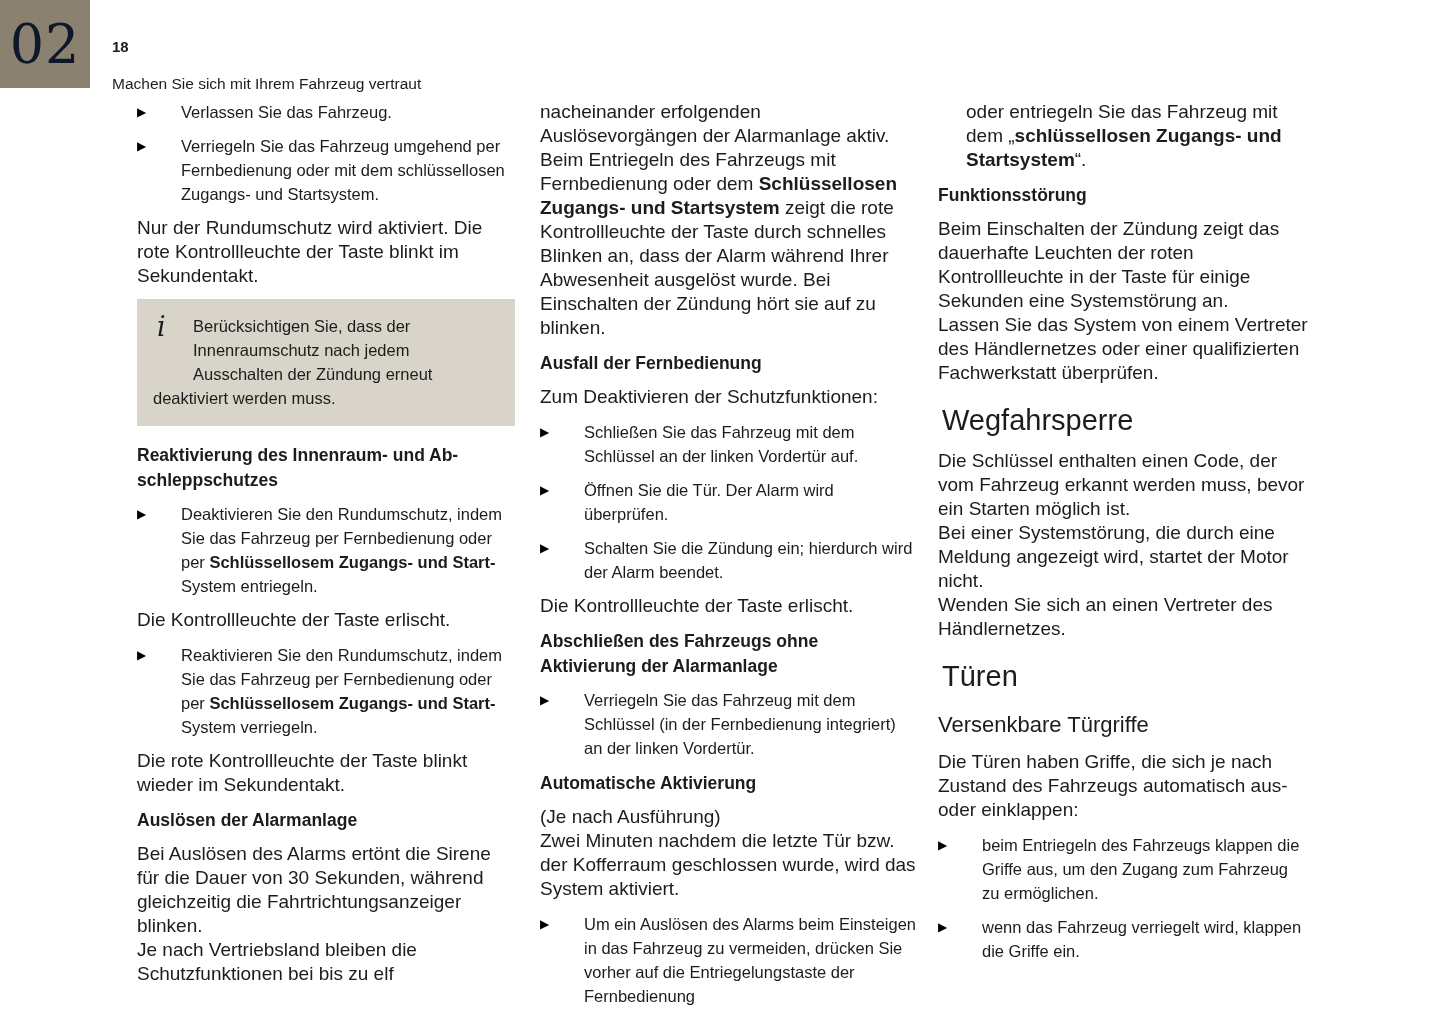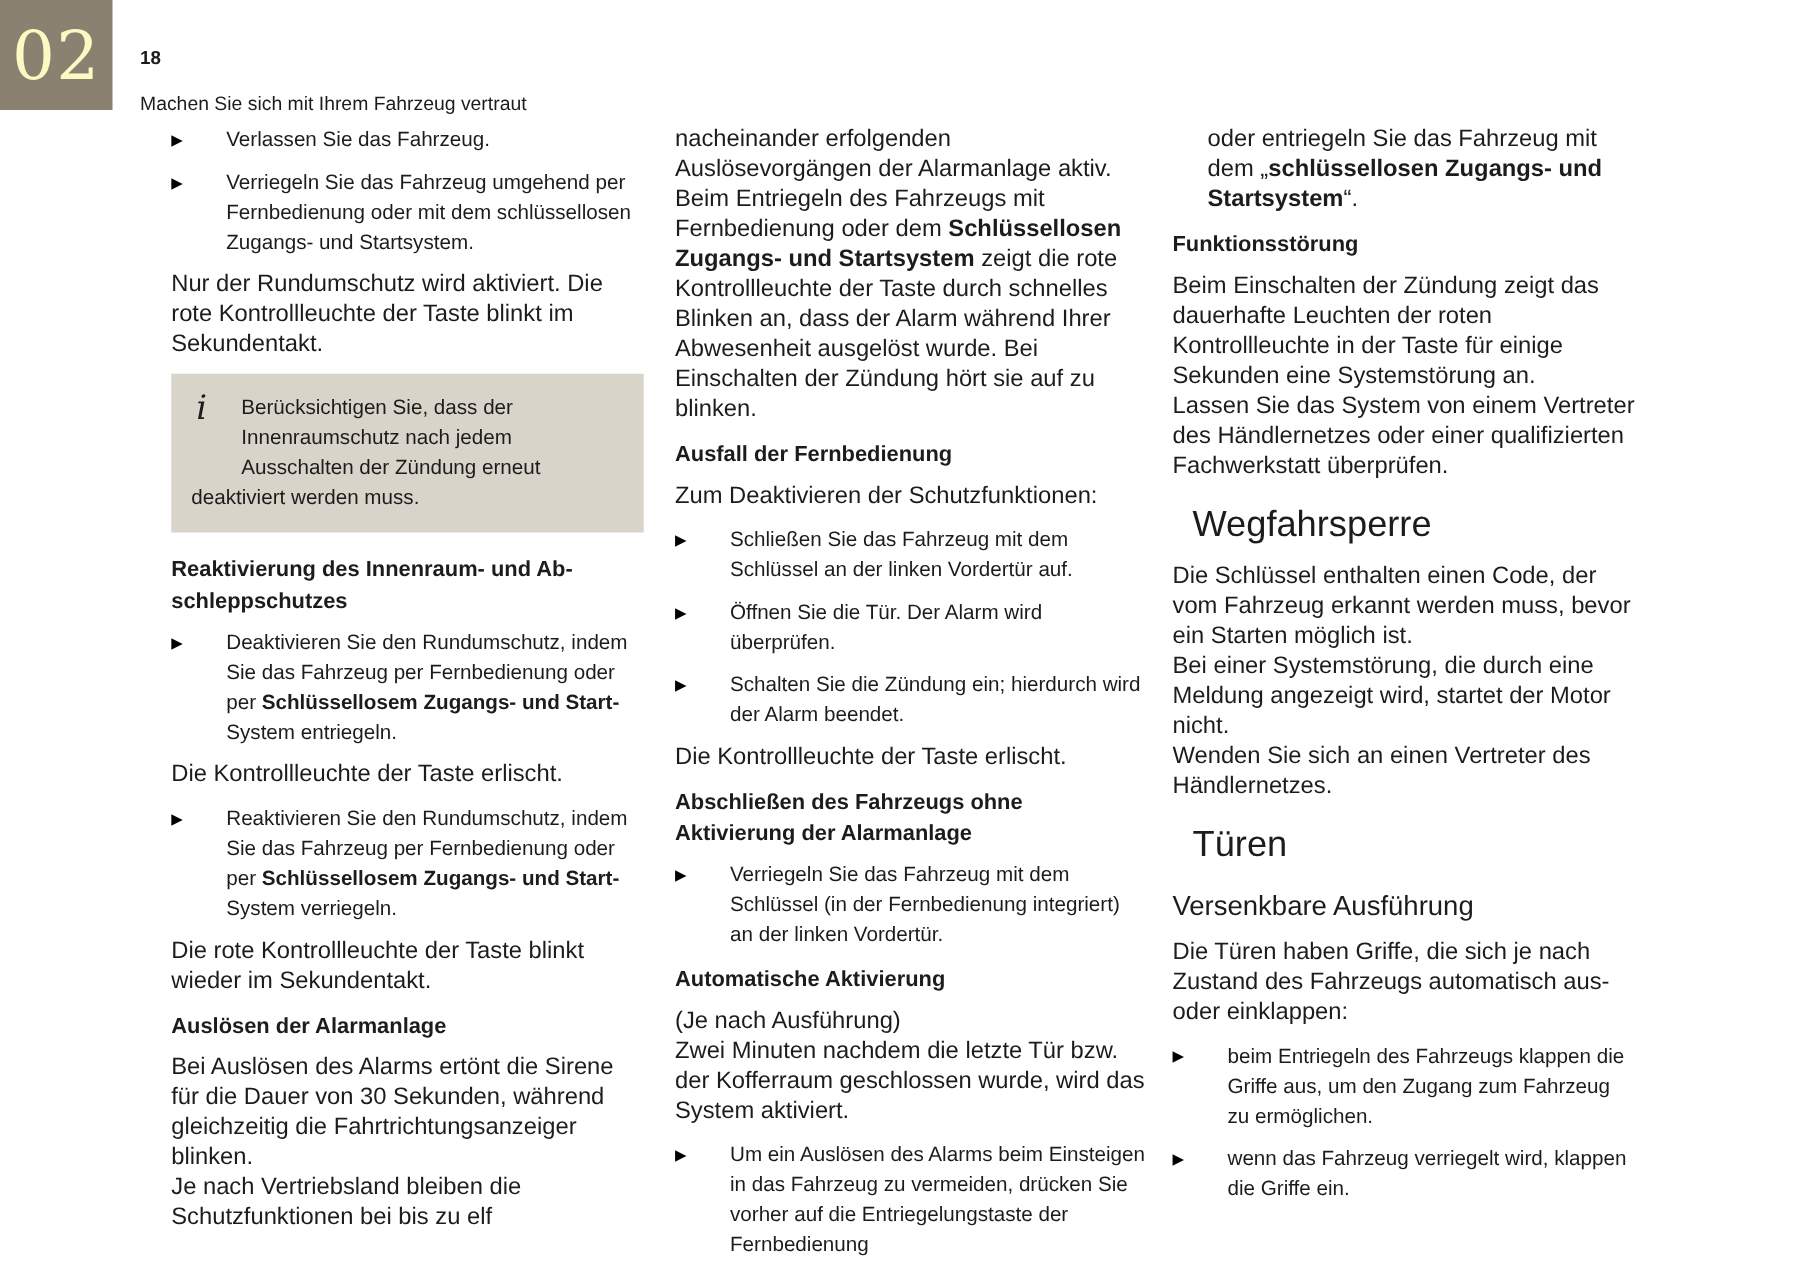--- a/index.html
+++ b/index.html
@@ -7,21 +7,21 @@
   body {
     width:1445px; height:1018px;
     position:relative; overflow:hidden;
     font-family:"Liberation Sans", sans-serif;
     color:#1c1c1c;
   }
   
   .chapter-box {
     position:absolute; top:0; left:0;
     width:90px; height:88px;
-    background:#8b8171; color:#fef9c3;
+    background:#8b8171; color:#0f172a;
     display:flex; align-items:center; justify-content:center;
     font-family:"DejaVu Serif", serif;
     font-size:54px; font-weight:400; letter-spacing:1px;
   }
   
   .page-head { position:absolute; left:112px; top:38px; }
   .page-num  { font-weight:bold; font-size:15px; line-height:18px; }
   .page-title{ font-size:15.5px; line-height:20px; margin-top:18px; }
 
   
@@ -31,21 +31,21 @@
   .col-right { left:938px; width:372px; }
 
   .blk { white-space:pre-line; }
   .para   { font-size:19px; line-height:24px; margin-bottom:11px; }
   .indent { padding-left:28px; }
   .bullet { display:flex; margin-bottom:10px; font-size:16.5px; line-height:24px; }
   .tri    { flex:0 0 28px; font-size:12px; line-height:24px; color:#000; }
   .txt    { flex:1 1 auto;margin-left:16px; }
   .h3 { font-weight:bold; font-size:17.5px; line-height:25px; margin:11px 0 9px; }
   .h2 { font-size:22px;   line-height:28px; margin:18px 0 11px; font-weight:400; }
-  .h1 { font-size:29px;   line-height:34px; margin:18px 16px 12px; font-weight:400; }
+  .h1 { font-size:29px;   line-height:34px; margin:18px 4px 12px; font-weight:400; }
   .info {
     background:#d8d4c9;
     padding:15px 16px 16px 16px;
     margin:11px 0 17px 0;
     font-size:16.5px; line-height:24px;
   }
   .info-i {
     float:left; width:40px; height:50px;
     font-family:"DejaVu Serif", serif; font-style:italic;
     font-size:27px; line-height:26px; color:#1c1c1c;
@@ -99,17 +99,17 @@
 <div class="col col-right">
     <div class="blk para indent"><span>oder entriegeln Sie das Fahrzeug mit dem „</span><span class="b">schlüssellosen Zugangs- und Startsystem</span><span>“.</span></div>
     <div class="blk h3"><span>Funktionsstörung</span></div>
     <div class="blk para"><span>Beim Einschalten der Zündung zeigt das dauerhafte Leuchten der roten Kontrollleuchte in der Taste für einige Sekunden eine Systemstörung an.
 Lassen Sie das System von einem Vertreter des Händlernetzes oder einer qualifizierten Fachwerkstatt überprüfen.</span></div>
     <div class="blk h1"><span>Wegfahrsperre</span></div>
     <div class="blk para"><span>Die Schlüssel enthalten einen Code, der vom Fahrzeug erkannt werden muss, bevor ein Starten möglich ist.
 Bei einer Systemstörung, die durch eine Meldung angezeigt wird, startet der Motor nicht.
 Wenden Sie sich an einen Vertreter des Händlernetzes.</span></div>
     <div class="blk h1"><span>Türen</span></div>
-    <div class="blk h2"><span>Versenkbare Ausführung</span></div>
+    <div class="blk h2"><span>Versenkbare Türgriffe</span></div>
     <div class="blk para"><span>Die Türen haben Griffe, die sich je nach Zustand des Fahrzeugs automatisch aus- oder einklappen:</span></div>
     <div class="blk bullet"><span class="tri">▶</span><span class="txt"><span>beim Entriegeln des Fahrzeugs klappen die Griffe aus, um den Zugang zum Fahrzeug zu ermöglichen.</span></span></div>
     <div class="blk bullet"><span class="tri">▶</span><span class="txt"><span>wenn das Fahrzeug verriegelt wird, klappen die Griffe ein.</span></span></div>
   </div>
 
 </body></html>

